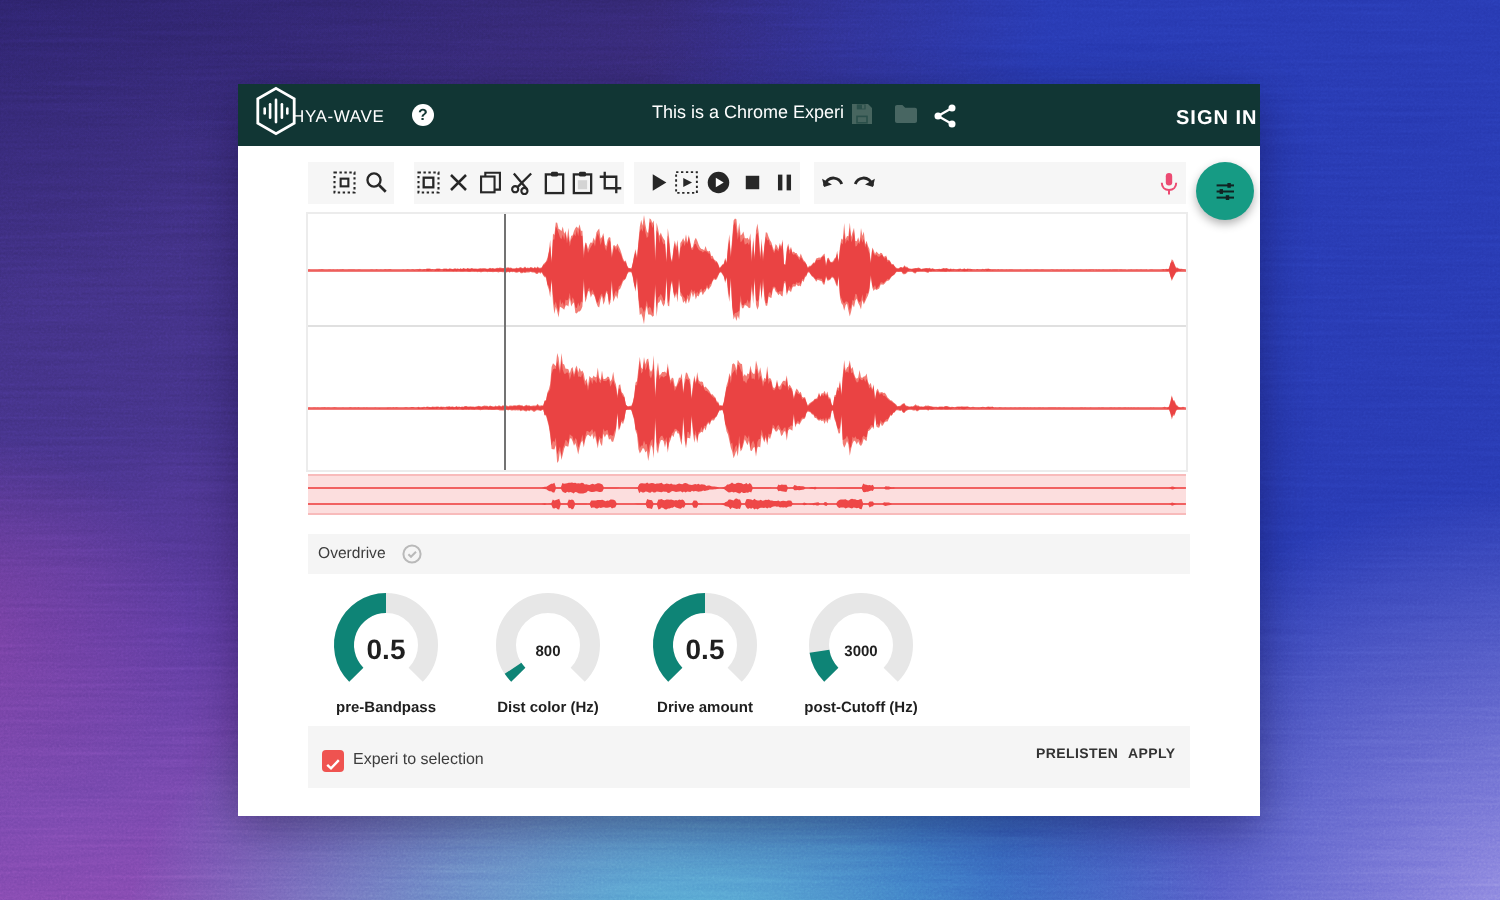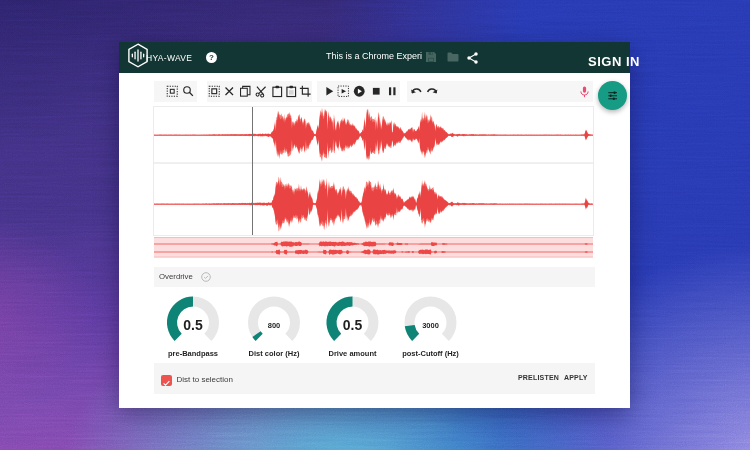--- a/index.html
+++ b/index.html
@@ -59,21 +59,21 @@
 <svg style="position:absolute;left:447px;top:52px" width="12" height="10" viewBox="0 0 12 10">
 <path d="M0.5,1.5 C0.5,0.9 0.9,0.5 1.5,0.5 H4.2 L5.6,1.9 H10.5 C11.1,1.9 11.5,2.3 11.5,2.9 V8.5 C11.5,9.1 11.1,9.5 10.5,9.5 H1.5 C0.9,9.5 0.5,9.1 0.5,8.5 Z" fill="#486662"></path>
 </svg>
 <svg style="position:absolute;left:467px;top:51.5px" width="11" height="12" viewBox="0 0 11 12">
 <circle cx="9" cy="2" r="1.75" fill="#fff"></circle>
 <circle cx="2" cy="6" r="1.75" fill="#fff"></circle>
 <circle cx="9" cy="10" r="1.75" fill="#fff"></circle>
 <line x1="2" y1="6" x2="9" y2="2" stroke="#fff" stroke-width="1.1"></line>
 <line x1="2" y1="6" x2="9" y2="10" stroke="#fff" stroke-width="1.1"></line>
 </svg>
-<div class="abs" style="left:588px;top:53.5px;color:#fff;font-size:13px;font-weight:bold;letter-spacing:0.5px">SIGN IN</div>
+<div class="abs" style="left:588px;top:53.5px;color:#fff;font-size:10px;font-weight:bold;letter-spacing:0.5px">SIGN IN</div>
 
 <div style="position:absolute;left:154px;top:81px;width:43px;height:20.5px;background:#f6f6f6"></div>
 <div style="position:absolute;left:207px;top:81px;width:105px;height:20.5px;background:#f6f6f6"></div>
 <div style="position:absolute;left:317px;top:81px;width:83px;height:20.5px;background:#f6f6f6"></div>
 <div style="position:absolute;left:407px;top:81px;width:186px;height:20.5px;background:#f6f6f6"></div>
 <svg style="position:absolute;left:165.75px;top:85.25px" width="12.5" height="12.5" viewBox="0 0 13 13">
     <rect x="1.3" y="1.3" width="10.4" height="10.4" fill="none" stroke="#272727" stroke-width="1.1" stroke-dasharray="1.25,1.32"></rect>
     <rect x="4.5" y="4.5" width="4" height="4" fill="none" stroke="#272727" stroke-width="1.1"></rect>
   </svg>
 <svg style="position:absolute;left:181.75px;top:85.25px" width="12.5" height="12.5" viewBox="0 0 13 13">
@@ -197,14 +197,14 @@
 <path d="M415.65,337.35 A21,21 0 1 1 445.35,337.35" fill="none" stroke="#e7e7e7" stroke-width="10"></path>
 <path d="M415.65,337.35 A21,21 0 0 1 409.73,325.62" fill="none" stroke="#0e8476" stroke-width="10"></path>
 <text x="430.5" y="328.0" text-anchor="middle" font-family="Liberation Sans, sans-serif" font-size="7.5px" font-weight="bold" fill="#1f1f1f">3000</text>
 <text x="430.5" y="356.0" text-anchor="middle" font-family="Liberation Sans, sans-serif" font-size="7.5px" font-weight="bold" fill="#1f1f1f">post-Cutoff (Hz)</text>
 </svg>
 <div style="position:absolute;left:161px;top:374.5px;width:11px;height:11px;background:#ef5350;border-radius:2px">
 <svg width="11" height="11" viewBox="0 0 11 11">
       <path d="M2.6,5.4 L4.5,7.2 L8.4,3.1" fill="none" stroke="#fff" stroke-width="1.2"></path>
     </svg>
 </div>
-<div class="abs" style="left:176.5px;top:375.2px;color:#3d3d3d;font-size:8px">Dist to selection</div>
+<div class="abs" style="left:176.5px;top:375.2px;color:#3d3d3d;font-size:8px">Experi to selection</div>
 <div class="abs" style="left:518px;top:374px;color:#333;font-size:7px;font-weight:bold;letter-spacing:0.2px">PRELISTEN</div>
 <div class="abs" style="left:564px;top:374px;color:#333;font-size:7px;font-weight:bold;letter-spacing:0.2px">APPLY</div>
 </body></html>

